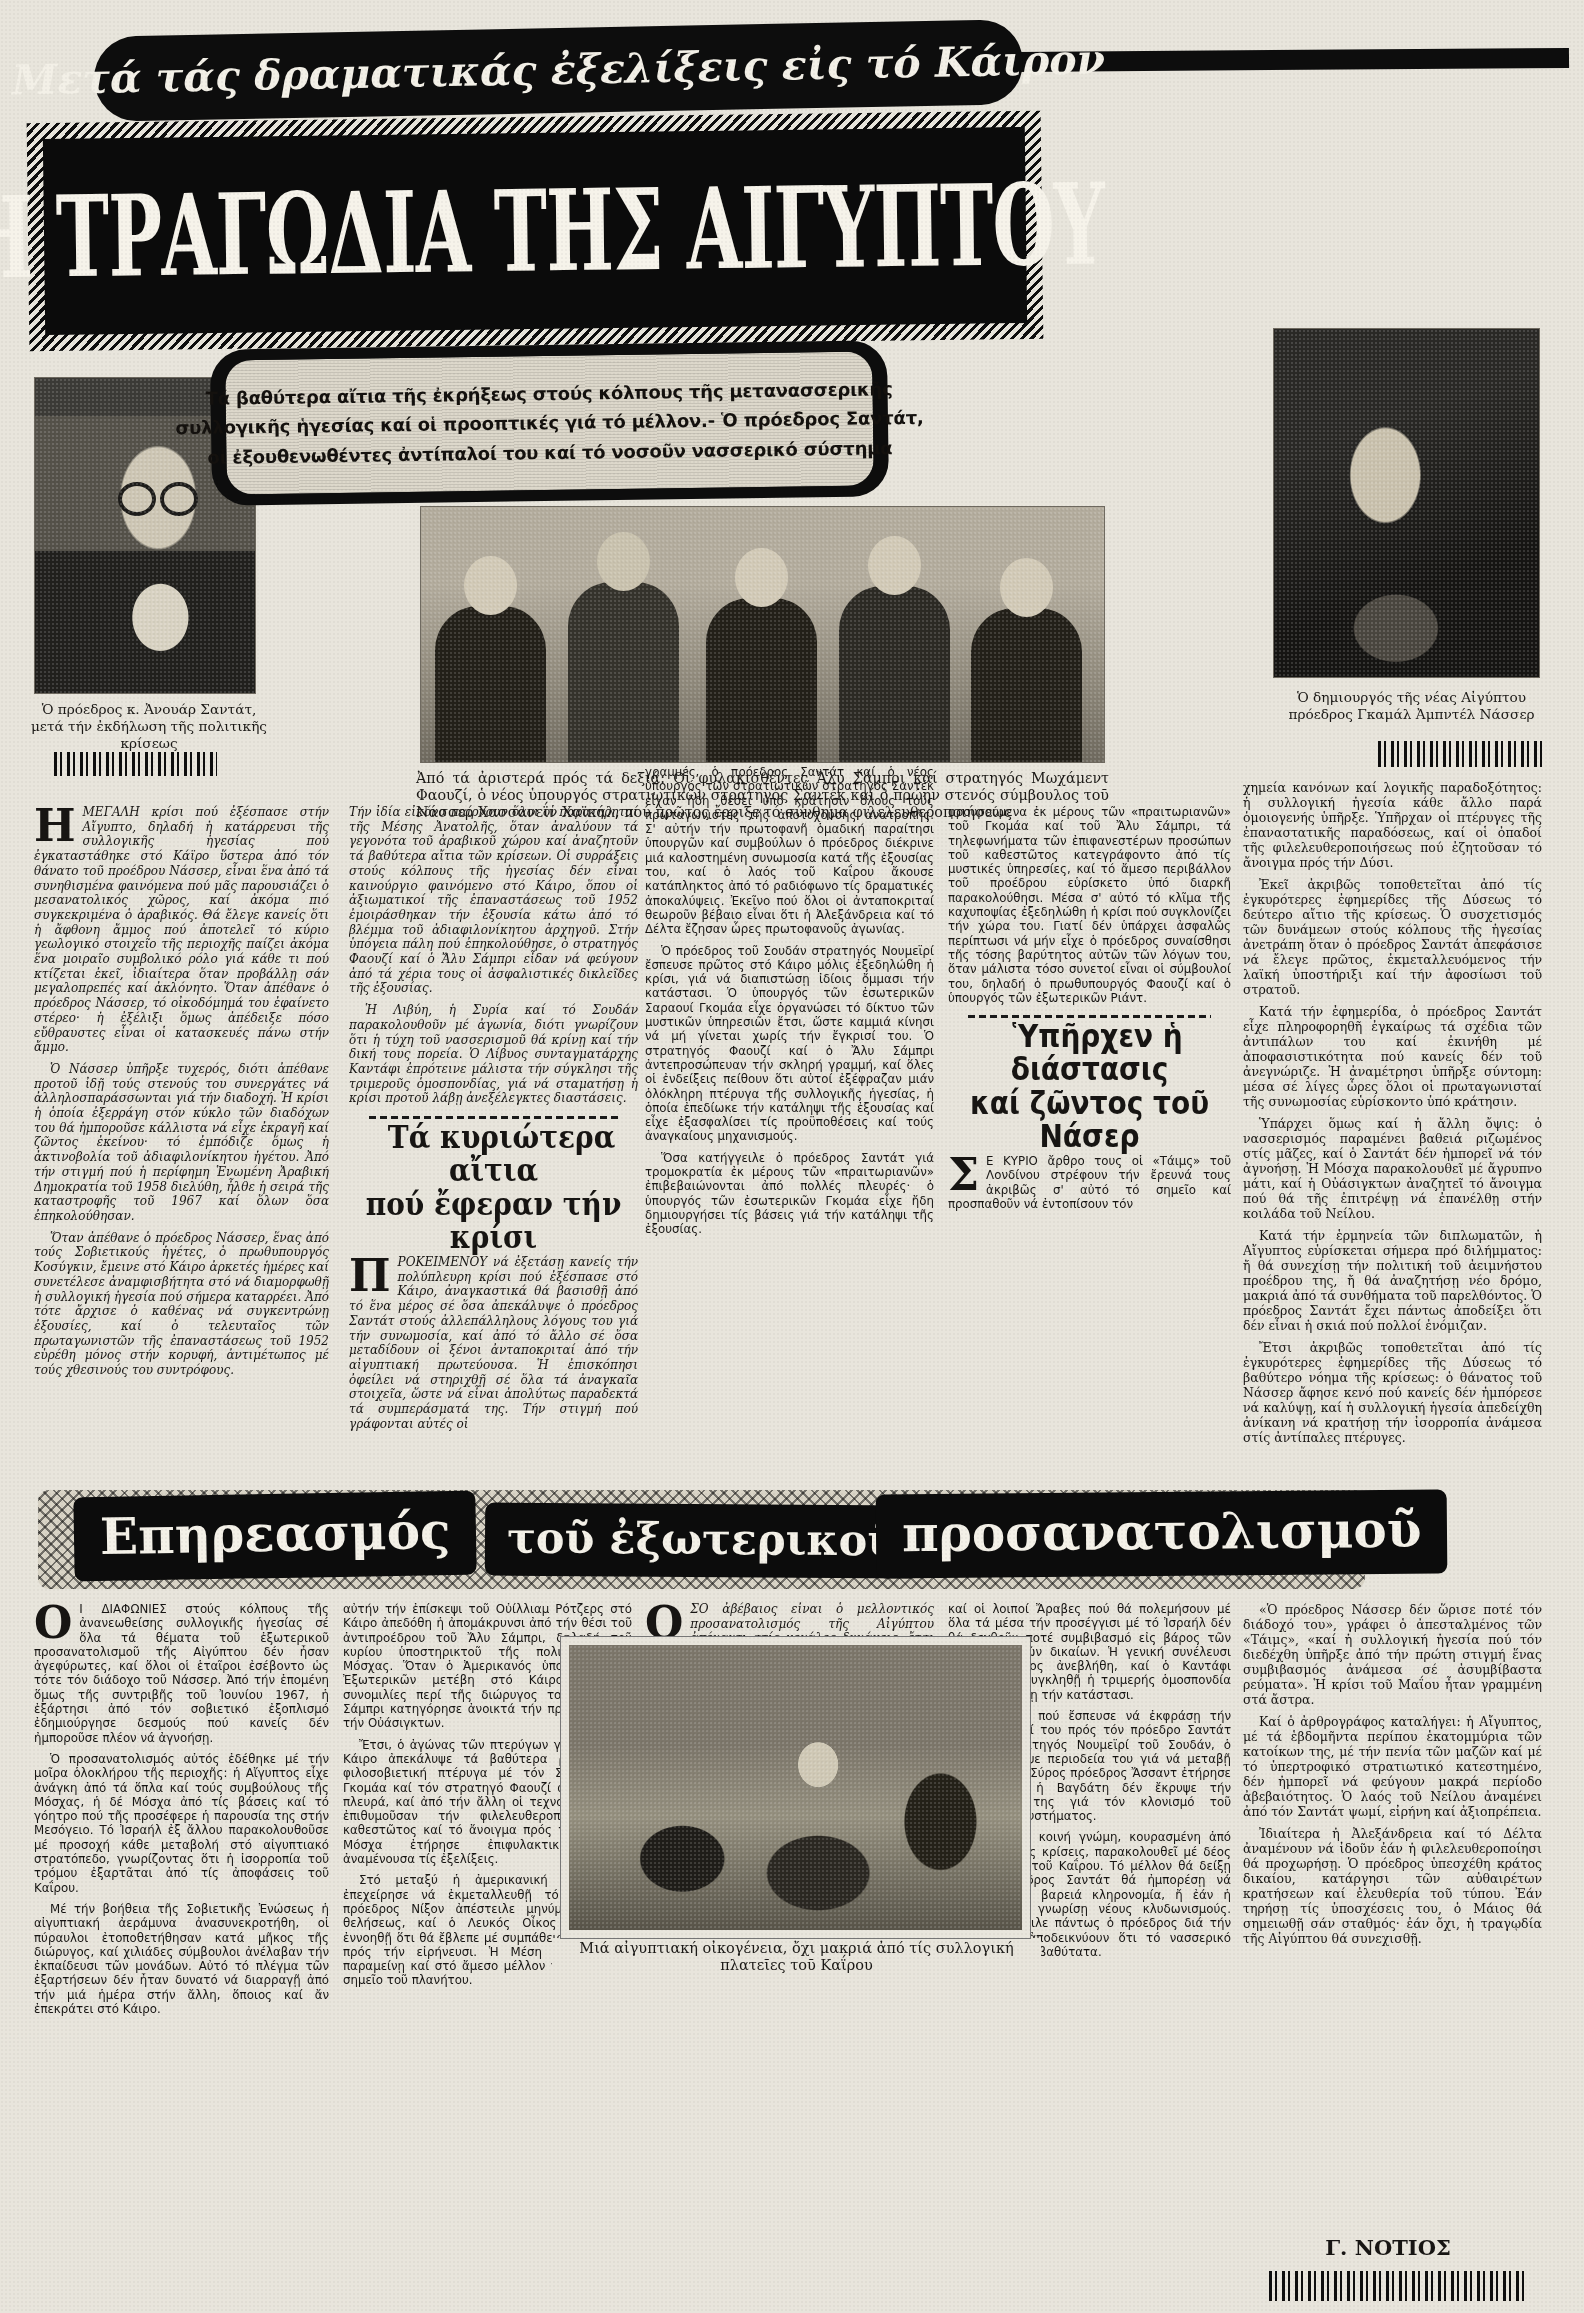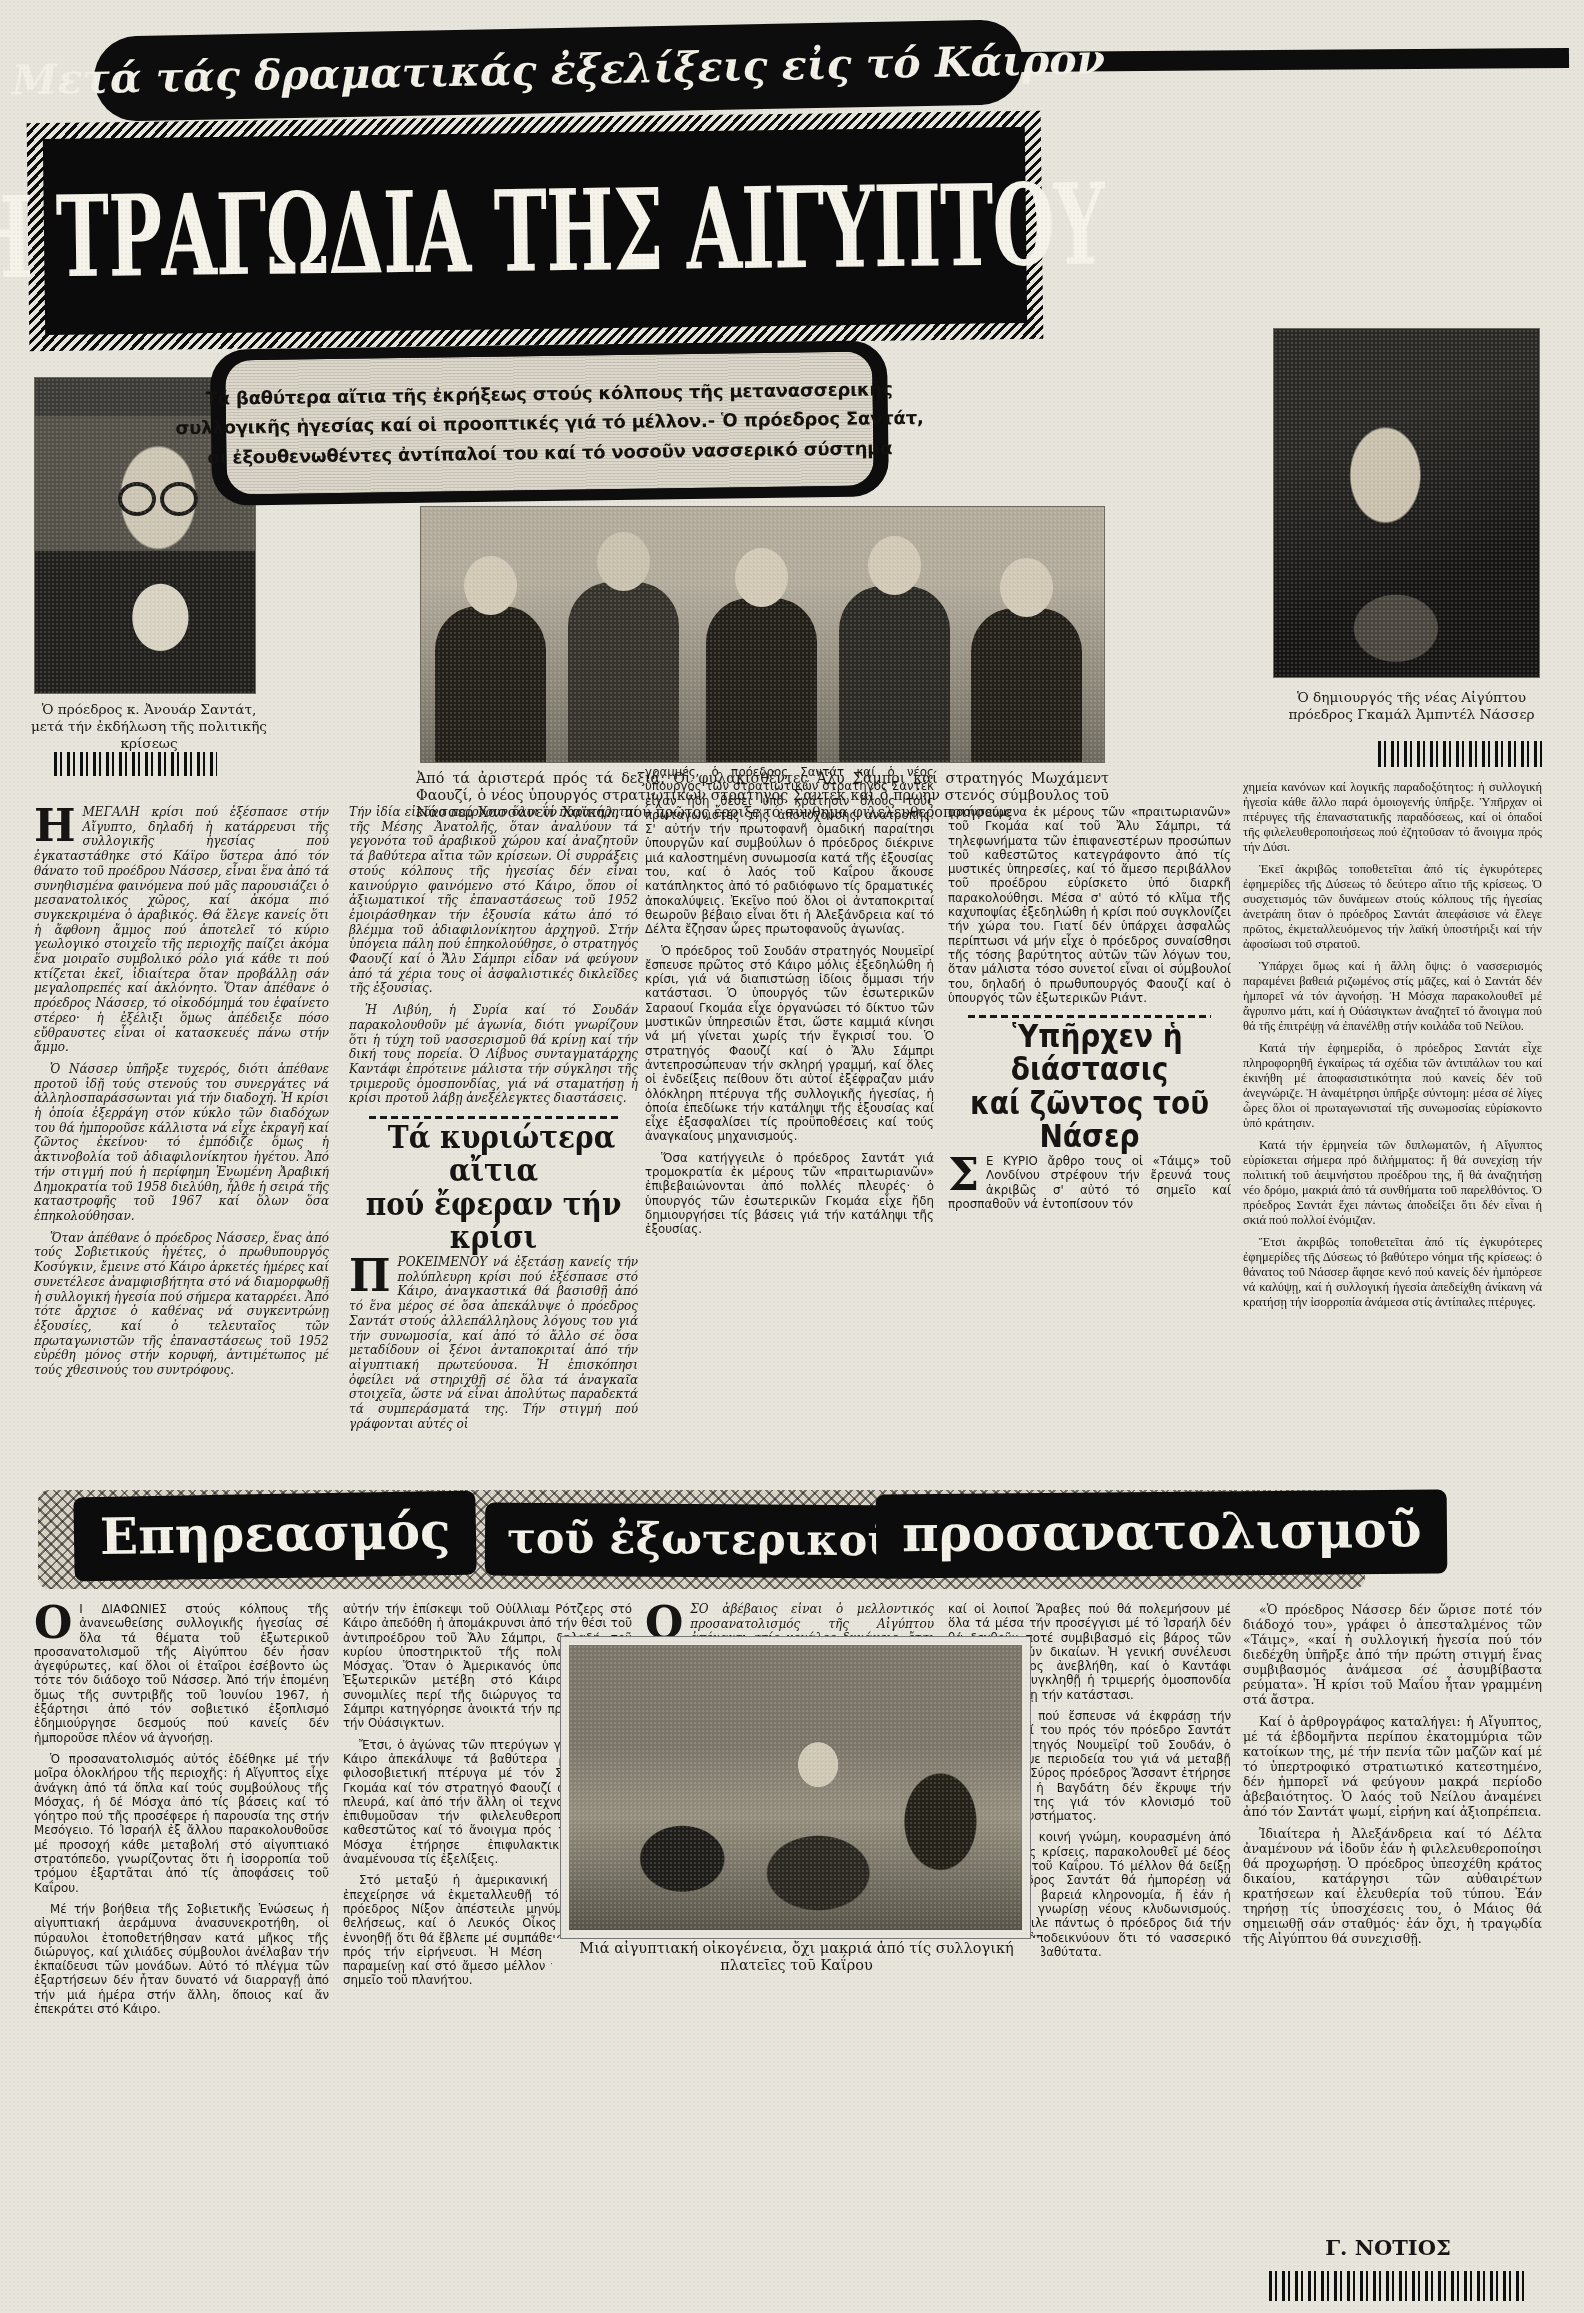--- a/index.html
+++ b/index.html
@@ -82,21 +82,21 @@
   .col p{margin:0 0 7px;text-indent:16px;}
   .col p.lead{text-indent:0;}
   .dc{float:left;font:700 44px/36px "DejaVu Serif",serif;padding:3px 7px 0 0;font-style:normal;}
   .subhd{font:700 28px/30px "DejaVu Sans",sans-serif;text-align:center;transform:scaleY(1.12);margin:12px 0 10px;text-indent:0;}
   .subhd.serifhd{font-family:"DejaVu Serif",serif;}
   .squig{height:3px;margin:10px 20px 9px;background:repeating-linear-gradient(90deg,#1a1a1a 0 7px,transparent 7px 11px);}
   .c1{left:34px;top:805px;width:295px;height:683px;}
   .c2{left:349px;top:805px;width:289px;height:683px;}
   .c3{left:645px;top:765px;width:289px;height:683px;}
   .c4{left:948px;top:805px;width:283px;height:683px;}
-  .c5u{left:1243px;top:780px;width:299px;height:708px;font-family:Liberation Serif, serif;}
+  .c5u{left:1243px;top:780px;width:299px;height:708px;}
   .lc1{left:34px;top:1602px;width:295px;height:681px;}
   .lc2{left:343px;top:1602px;width:289px;height:681px;}
   .lc3{left:645px;top:1602px;width:289px;height:681px;}
   .lc4{left:948px;top:1602px;width:283px;height:681px;}
   .c5l{left:1243px;top:1602px;width:299px;height:634px;}
   
   .band{position:absolute;left:38px;top:1490px;width:1327px;height:99px;z-index:7;background:#d9d4c6;
         background-image:
           repeating-linear-gradient(45deg,rgba(15,15,15,.5) 0 2px,transparent 2px 8px),
           repeating-linear-gradient(-45deg,rgba(15,15,15,.5) 0 2px,transparent 2px 8px); border-radius: 11px;}
@@ -184,22 +184,22 @@
     <div class="squig"></div>
     <p class="subhd">
       <span>Ὑπῆρχεν ἡ διάστασις</span><br><span>καί ζῶντος τοῦ Νάσερ</span>
     </p>
     <p class="lead"><span class="dc">Σ</span><span>Ε ΚΥΡΙΟ ἄρθρο τους οἱ «Τάιμς» τοῦ Λονδίνου στρέφουν τήν ἔρευνά τους ἀκριβῶς σ' αὐτό τό σημεῖο καί προσπαθοῦν νά ἐντοπίσουν τόν</span></p>
   </div>
 
   <div class="col c5u f-se">
     <p class="lead">χημεία κανόνων καί λογικῆς παραδοξότητος: ἡ συλλογική ἡγεσία κάθε ἄλλο παρά ὁμοιογενής ὑπῆρξε. Ὑπῆρχαν οἱ πτέρυγες τῆς ἐπαναστατικῆς παραδόσεως, καί οἱ ὀπαδοί τῆς φιλελευθεροποιήσεως πού ἐζητοῦσαν τό ἄνοιγμα πρός τήν Δύσι.</p>
     <p>Ἐκεῖ ἀκριβῶς τοποθετεῖται ἀπό τίς ἐγκυρότερες ἐφημερίδες τῆς Δύσεως τό δεύτερο αἴτιο τῆς κρίσεως. Ὁ συσχετισμός τῶν δυνάμεων στούς κόλπους τῆς ἡγεσίας ἀνετράπη ὅταν ὁ πρόεδρος Σαντάτ ἀπεφάσισε νά ἔλεγε πρῶτος, ἐκμεταλλευόμενος τήν λαϊκή ὑποστήριξι καί τήν ἀφοσίωσι τοῦ στρατοῦ.</p>
+    <p>Κατά τήν ἐφημερίδα, ὁ πρόεδρος Σαντάτ εἶχε πληροφορηθῆ ἐγκαίρως τά σχέδια τῶν ἀντιπάλων του καί ἐκινήθη μέ ἀποφασιστικότητα πού κανείς δέν τοῦ ἀνεγνώριζε. Ἡ ἀναμέτρησι ὑπῆρξε σύντομη: μέσα σέ λίγες ὧρες ὅλοι οἱ πρωταγωνισταί τῆς συνωμοσίας εὑρίσκοντο ὑπό κράτησιν.</p>
     <p>Ὑπάρχει ὅμως καί ἡ ἄλλη ὄψις: ὁ νασσερισμός παραμένει βαθειά ριζωμένος στίς μᾶζες, καί ὁ Σαντάτ δέν ἠμπορεῖ νά τόν ἀγνοήσῃ. Ἡ Μόσχα παρακολουθεῖ μέ ἄγρυπνο μάτι, καί ἡ Οὐάσιγκτων ἀναζητεῖ τό ἄνοιγμα πού θά τῆς ἐπιτρέψῃ νά ἐπανέλθῃ στήν κοιλάδα τοῦ Νείλου.</p>
-    <p>Κατά τήν ἐφημερίδα, ὁ πρόεδρος Σαντάτ εἶχε πληροφορηθῆ ἐγκαίρως τά σχέδια τῶν ἀντιπάλων του καί ἐκινήθη μέ ἀποφασιστικότητα πού κανείς δέν τοῦ ἀνεγνώριζε. Ἡ ἀναμέτρησι ὑπῆρξε σύντομη: μέσα σέ λίγες ὧρες ὅλοι οἱ πρωταγωνισταί τῆς συνωμοσίας εὑρίσκοντο ὑπό κράτησιν.</p>
     <p>Κατά τήν ἑρμηνεία τῶν διπλωματῶν, ἡ Αἴγυπτος εὑρίσκεται σήμερα πρό διλήμματος: ἤ θά συνεχίσῃ τήν πολιτική τοῦ ἀειμνήστου προέδρου της, ἤ θά ἀναζητήσῃ νέο δρόμο, μακριά ἀπό τά συνθήματα τοῦ παρελθόντος. Ὁ πρόεδρος Σαντάτ ἔχει πάντως ἀποδείξει ὅτι δέν εἶναι ἡ σκιά πού πολλοί ἐνόμιζαν.</p>
     <p>Ἔτσι ἀκριβῶς τοποθετεῖται ἀπό τίς ἐγκυρότερες ἐφημερίδες τῆς Δύσεως τό βαθύτερο νόημα τῆς κρίσεως: ὁ θάνατος τοῦ Νάσσερ ἄφησε κενό πού κανείς δέν ἠμπόρεσε νά καλύψῃ, καί ἡ συλλογική ἡγεσία ἀπεδείχθη ἀνίκανη νά κρατήσῃ τήν ἰσορροπία ἀνάμεσα στίς ἀντίπαλες πτέρυγες.</p>
   </div>
 
   <div class="band">
     <span class="bw bw1">Επηρεασμός</span>
     <span class="bw bw2">τοῦ ἐξωτερικοῦ</span>
     <span class="bw bw3">προσανατολισμοῦ</span>
   </div>
 

